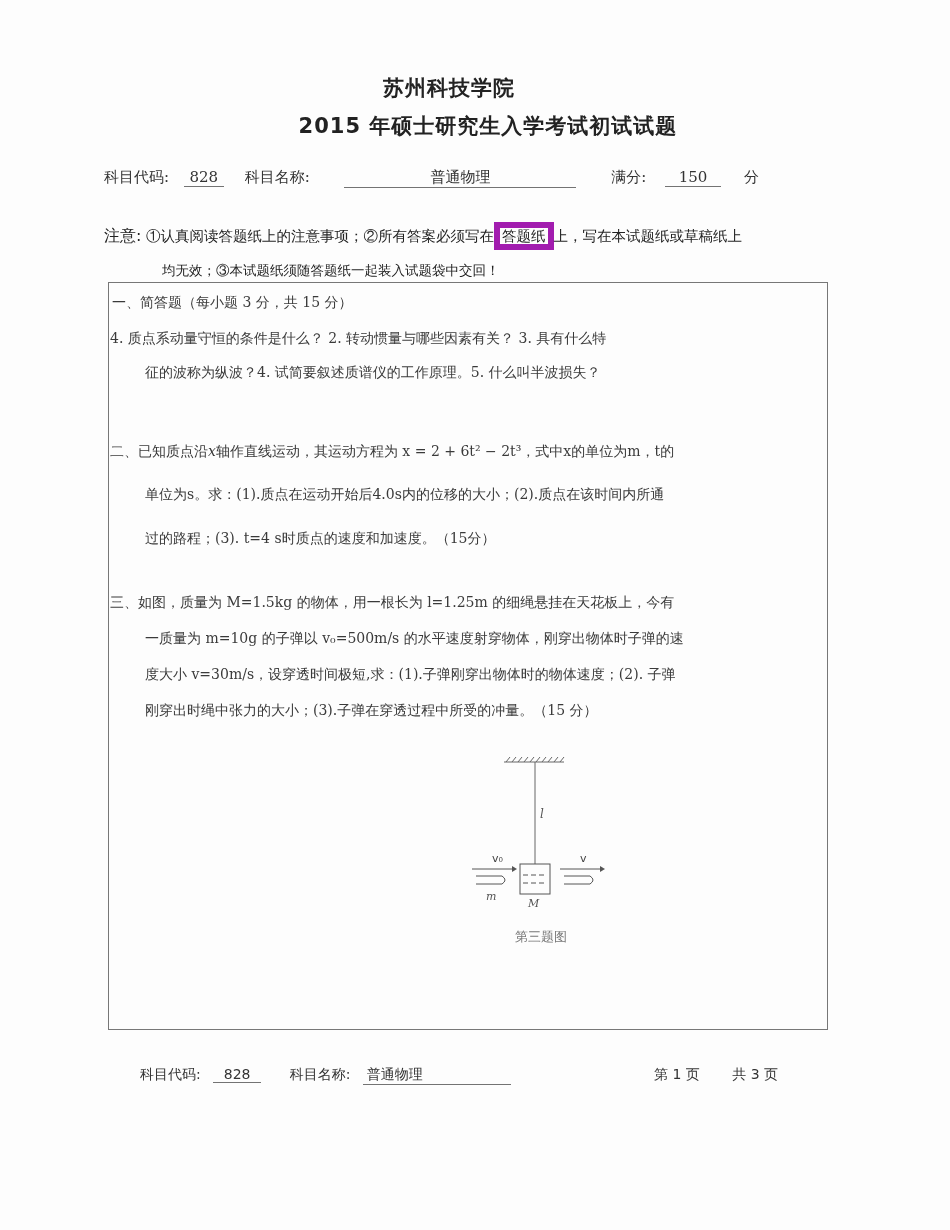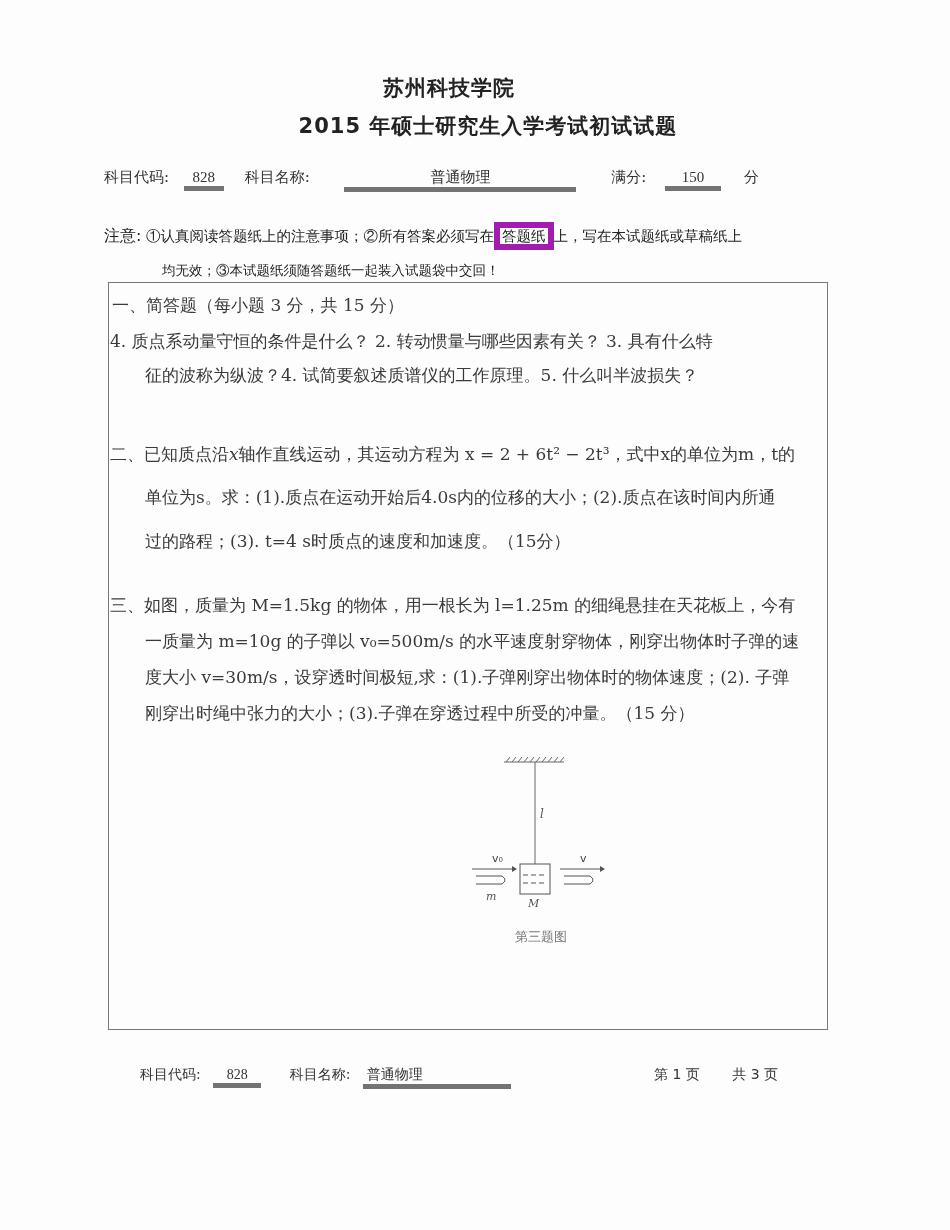--- a/index.html
+++ b/index.html
@@ -5,26 +5,26 @@
   html, body { margin:0; padding:0; }
   body {
     width:950px; height:1230px; background:#fdfdfd; position:relative; overflow:hidden;
     font-family: "DejaVu Serif", "Liberation Serif", serif; color:#333;
   }
   .abs { position:absolute; }
   .title1 { left:0; width:898px; top:74px; text-align:center; font-family:"DejaVu Sans","Liberation Sans",sans-serif; font-size:21px; font-weight:bold; color:#222; letter-spacing:1px; }
   .title2 { left:13px; width:950px; top:112px; text-align:center; font-family:"DejaVu Sans","Liberation Sans",sans-serif; font-size:21px; font-weight:bold; color:#222; letter-spacing:1px; }
   .meta { top:168px; left:104px; font-size:15px; color:#333; white-space:nowrap; }
   .meta span { display:inline-block; }
-  .u { border-bottom:5px solid #737373; text-align:center;font-family:Liberation Serif, serif; }
+  .u { border-bottom:1px solid #737373; text-align:center; }
   .notice { left:104px; top:226px; font-size:14.5px; color:#222; white-space:nowrap; }
   .notice2 { left:162px; top:262px; font-size:13.5px; color:#222; white-space:nowrap; }
   .boxed { border:6px solid #a21caf; padding:0 2px; }
   .frame { left:108px; top:282px; width:720px; height:748px; border:1px solid #777; box-sizing:border-box; }
-  .q { position:absolute; font-size:17px; color:#3a3a3a; white-space:nowrap; }
+  .q { position:absolute; font-size:14px; color:#3a3a3a; white-space:nowrap; }
   .q i { font-style:italic; }
   .caption { position:absolute; left:515px; top:928px; font-size:13px; color:#777; font-family:"DejaVu Sans","Liberation Sans",sans-serif; }
   .footer { top:1066px; left:140px; font-family:"DejaVu Sans","Liberation Sans",sans-serif; font-size:14px; color:#333; white-space:nowrap; }
   .footer span { display:inline-block; }
   .pages { top:1066px; left:654px; font-family:"DejaVu Sans","Liberation Sans",sans-serif; font-size:14px; color:#333; white-space:nowrap; }
 </style>
 </head>
 <body>
 
 <div class="abs title1">苏州科技学院</div>

